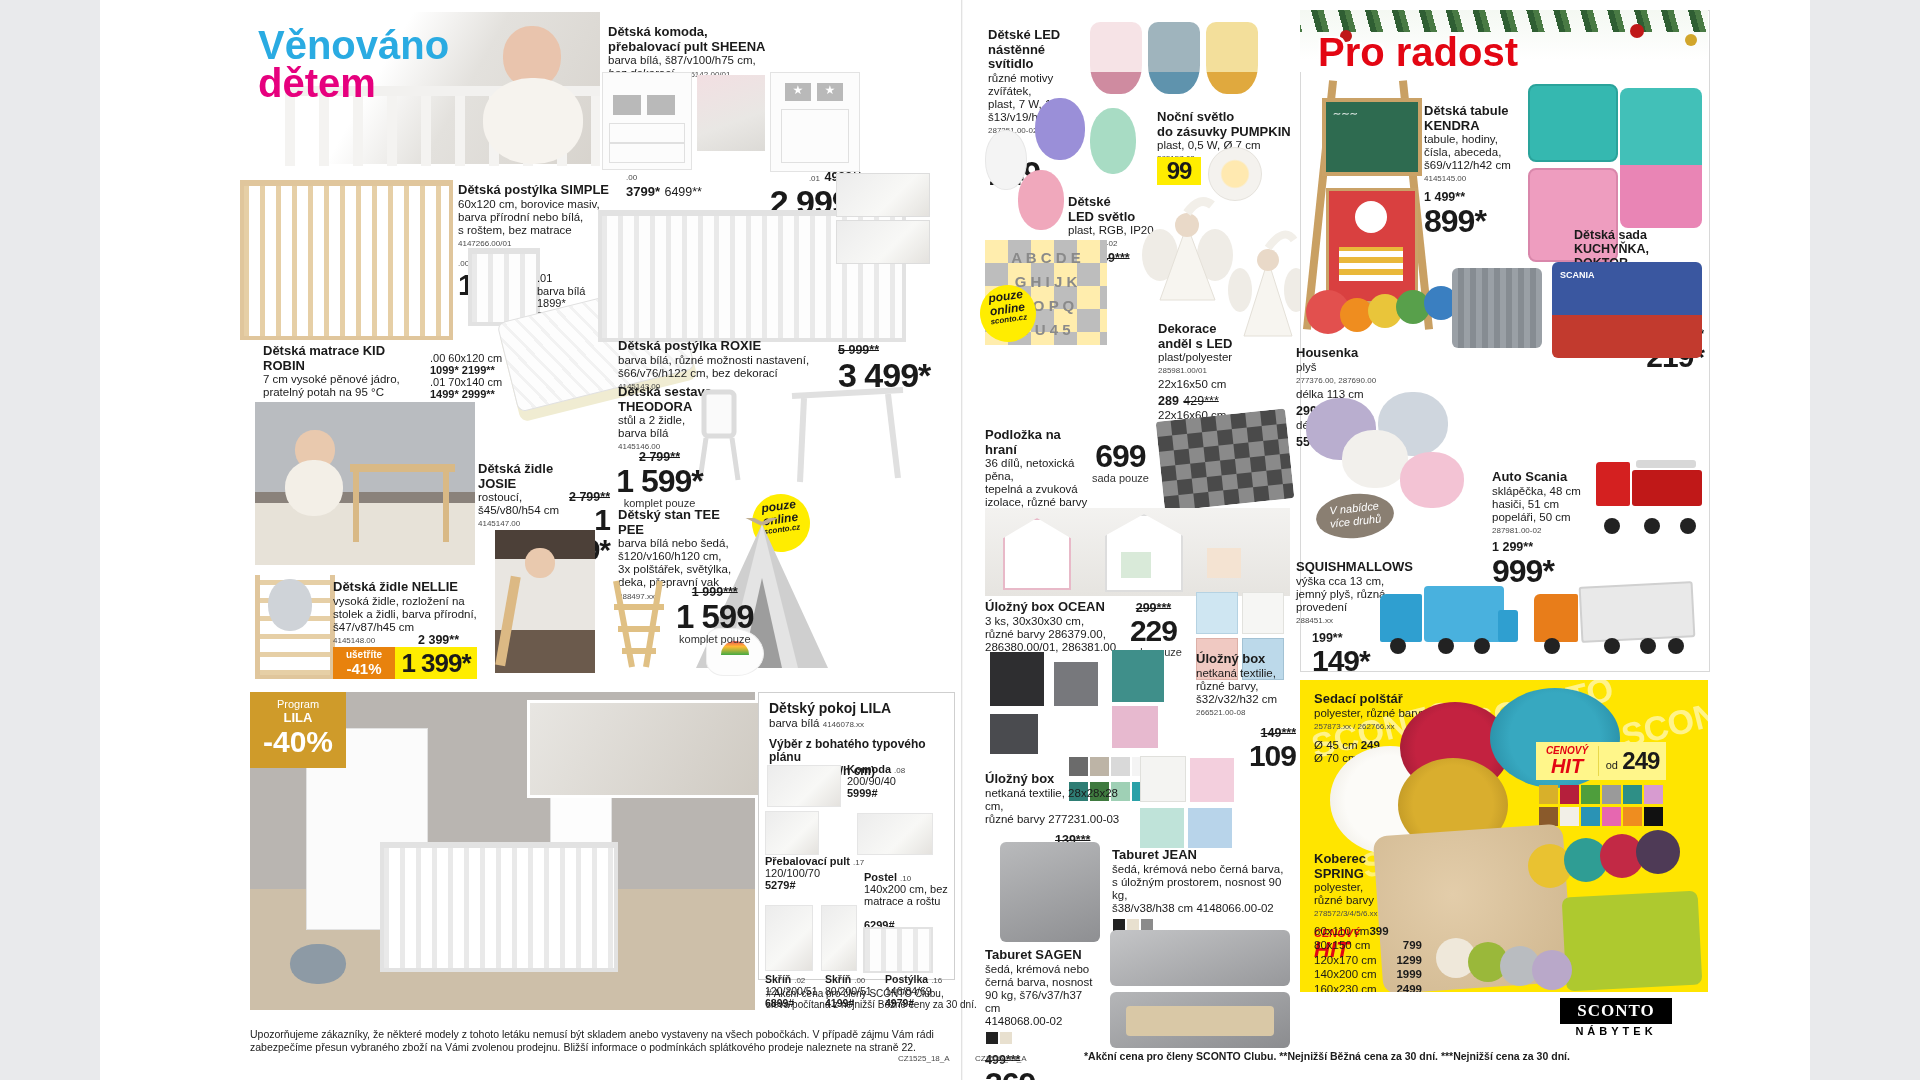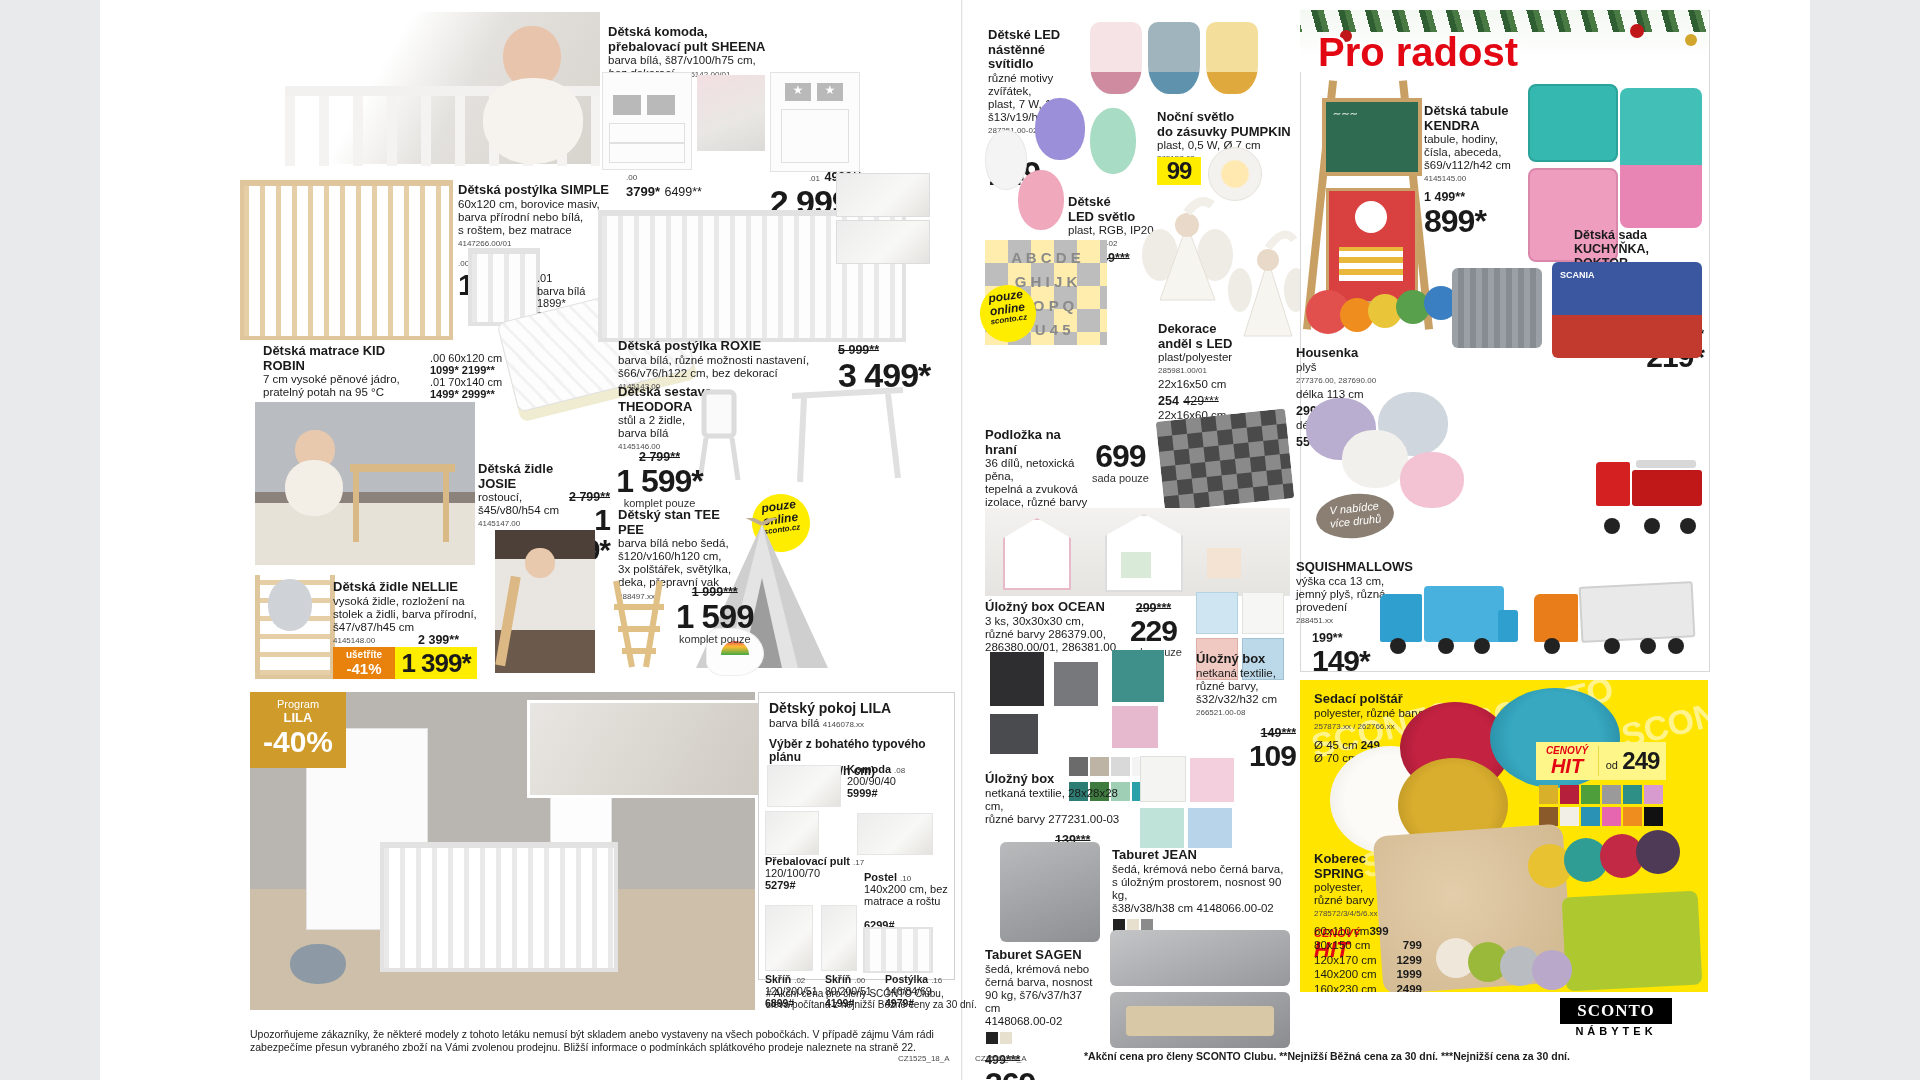--- a/index.html
+++ b/index.html
@@ -34,20 +34,24 @@
 <div id="canvas">
   <div class="page" style="left:100px;width:862px;"></div>
   <div class="page" style="left:962px;width:848px;"></div>
   <div class="abs" style="left:961px;top:0;width:2px;height:1080px;background:linear-gradient(90deg,#d8d8d8,#fff);"></div>
 
   <div class="abs ph" style="left:245px;top:12px;width:355px;height:152px;background:linear-gradient(120deg,#ffffff 0 38%,#e3e1dd 60%,#d7d3cd);">
     <div class="abs" style="left:40px;top:74px;right:0;height:70px;background:repeating-linear-gradient(90deg,#f4f3f1 0 10px,rgba(0,0,0,0) 10px 34px);border-top:10px solid #f2f1ef;"></div>
     <div class="blob" style="left:258px;top:14px;width:58px;height:62px;background:#e9c4ad;"></div>
     <div class="blob" style="left:238px;top:66px;width:100px;height:86px;background:#f6f3ee;"></div>
   </div>
+  <div class="abs" style="left:258px;top:26px;font-weight:bold;font-size:40px;line-height:0.95;">
+    <div style="color:#2aabe2;">Věnováno</div>
+    <div style="color:#e6007e;">dětem</div>
+  </div>
 
   <div class="abs crib-wood" style="left:240px;top:180px;width:205px;height:150px;"></div>
   <div class="abs" style="left:458px;top:183px;width:165px;">
     <div class="pname">Dětská postýlka SIMPLE</div>
     <div class="pdesc">60x120 cm, borovice masiv,<br>barva přírodní nebo bílá,<br>s roštem, bez matrace</div>
     <div class="pcode">4147266.00/01</div>
     <div style="margin-top:4px;">
       <span class="pcode">.00</span>
       <span class="was">2899**</span>
       <div class="big">1 799*</div>
@@ -337,21 +341,21 @@
         <polygon points="40,32 64,108 16,108" fill="#f7f5f0" stroke="#e4e0d8"></polygon>
         <circle cx="40" cy="32" r="11" fill="#e9d9c8"></circle>
         <path d="M40 20 Q56 -2 66 12" stroke="#f2efe9" stroke-width="8" fill="none"></path>
       </svg>
   </div>
   <div class="abs" style="left:1158px;top:322px;width:120px;">
     <div class="pname">Dekorace<br>anděl s LED</div>
     <div class="pdesc">plast/polyester</div>
     <div class="pcode">285981.00/01</div>
     <div class="pdesc" style="margin-top:3px;"><span>22x16x50 cm</span></div>
-    <div><b style="font-size:12.5px;">254</b> <span class="was strike" style="font-weight:normal;">429***</span></div>
+    <div><b style="font-size:12.5px;">289</b> <span class="was strike" style="font-weight:normal;">429***</span></div>
     <div class="pdesc"><span>22x16x60 cm</span></div>
     <div><b style="font-size:12.5px;">319</b> <span class="was strike" style="font-weight:normal;">479***</span></div>
   </div>
 
   <div class="abs" style="left:985px;top:428px;width:105px;">
     <div class="pname">Podložka na hraní</div>
     <div class="pdesc">36 dílů, netoxická pěna,<br>tepelná a zvuková<br>izolace, různé barvy</div>
     <div class="pcode">288484.xx</div>
   </div>
   <div class="abs" style="left:1092px;top:440px;text-align:center;">
@@ -516,20 +520,29 @@
   <div class="abs" style="left:1296px;top:560px;width:110px;">
     <div class="pname">SQUISHMALLOWS</div>
     <div class="pdesc">výška cca 13 cm,<br>jemný plyš, různá<br>provedení</div>
     <div class="pcode">288451.xx</div>
     <div style="margin-top:3px;margin-left:16px;">
       <span class="was">199**</span>
       <div class="big" style="font-size:30px;">149*</div>
     </div>
   </div>
 
+  <div class="abs" style="left:1492px;top:470px;width:100px;">
+    <div class="pname">Auto Scania</div>
+    <div class="pdesc">sklápěčka, 48 cm<br>hasiči, 51 cm<br>popeláři, 50 cm</div>
+    <div class="pcode">287981.00-02</div>
+    <div style="margin-top:2px;">
+      <span class="was">1 299**</span>
+      <div class="big" style="font-size:32px;">999*</div>
+    </div>
+  </div>
   <div class="abs" style="left:1596px;top:452px;width:108px;height:76px;">
     <div class="truckbody" style="left:0;top:10px;width:34px;height:44px;background:#d42020;border-radius:4px 2px 2px 2px;"></div>
     <div class="truckbody" style="left:36px;top:18px;width:70px;height:36px;background:#c01818;"></div>
     <div class="truckbody" style="left:40px;top:8px;width:60px;height:8px;background:#d8d8d8;"></div>
     <span class="wheel" style="left:8px;"></span>
       <span class="wheel" style="left:48px;"></span>
       <span class="wheel" style="left:84px;"></span>
   </div>
   <div class="abs" style="left:1380px;top:576px;width:140px;height:84px;">
     <div class="truckbody" style="left:0;top:18px;width:42px;height:48px;background:#2f9fd0;border-radius:6px 2px 2px 2px;"></div>

